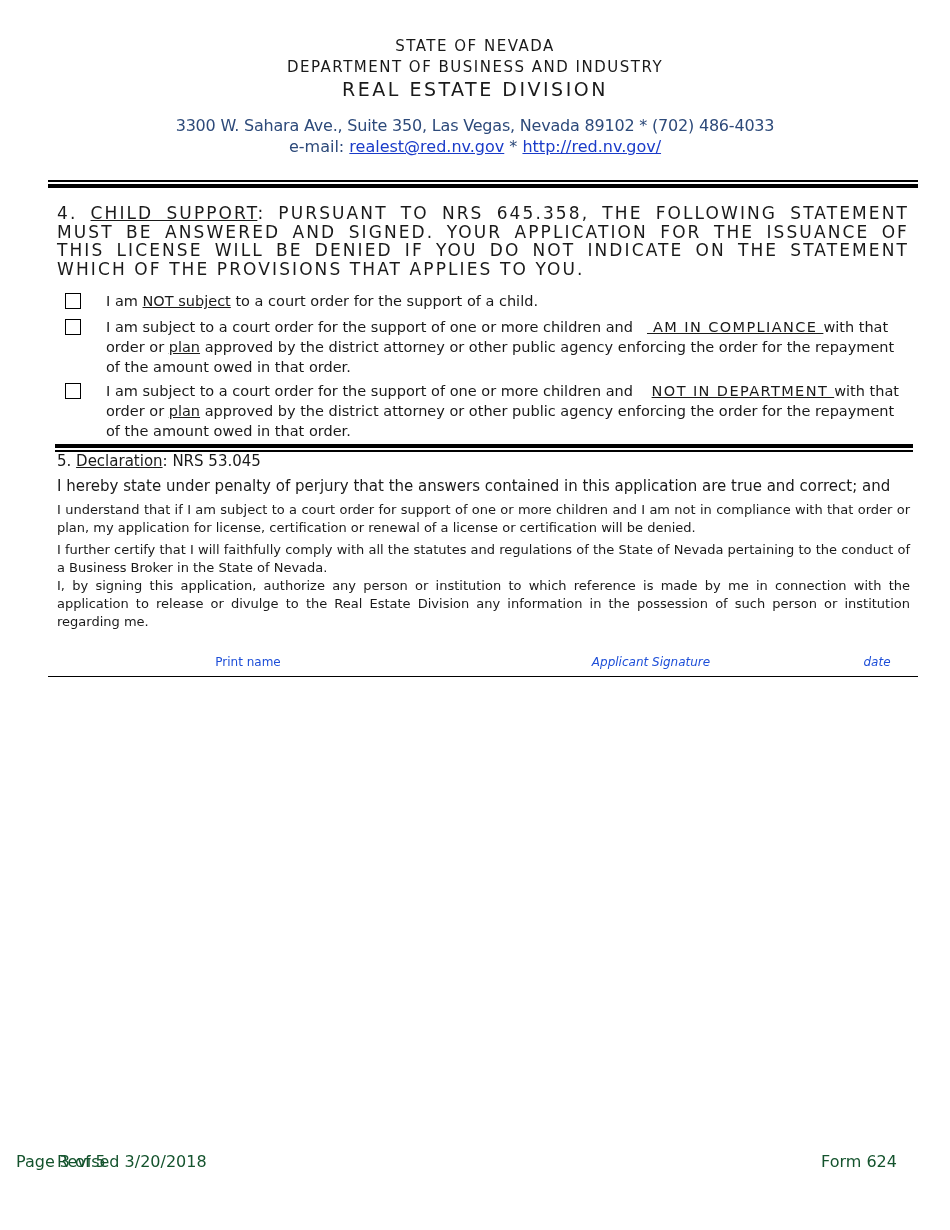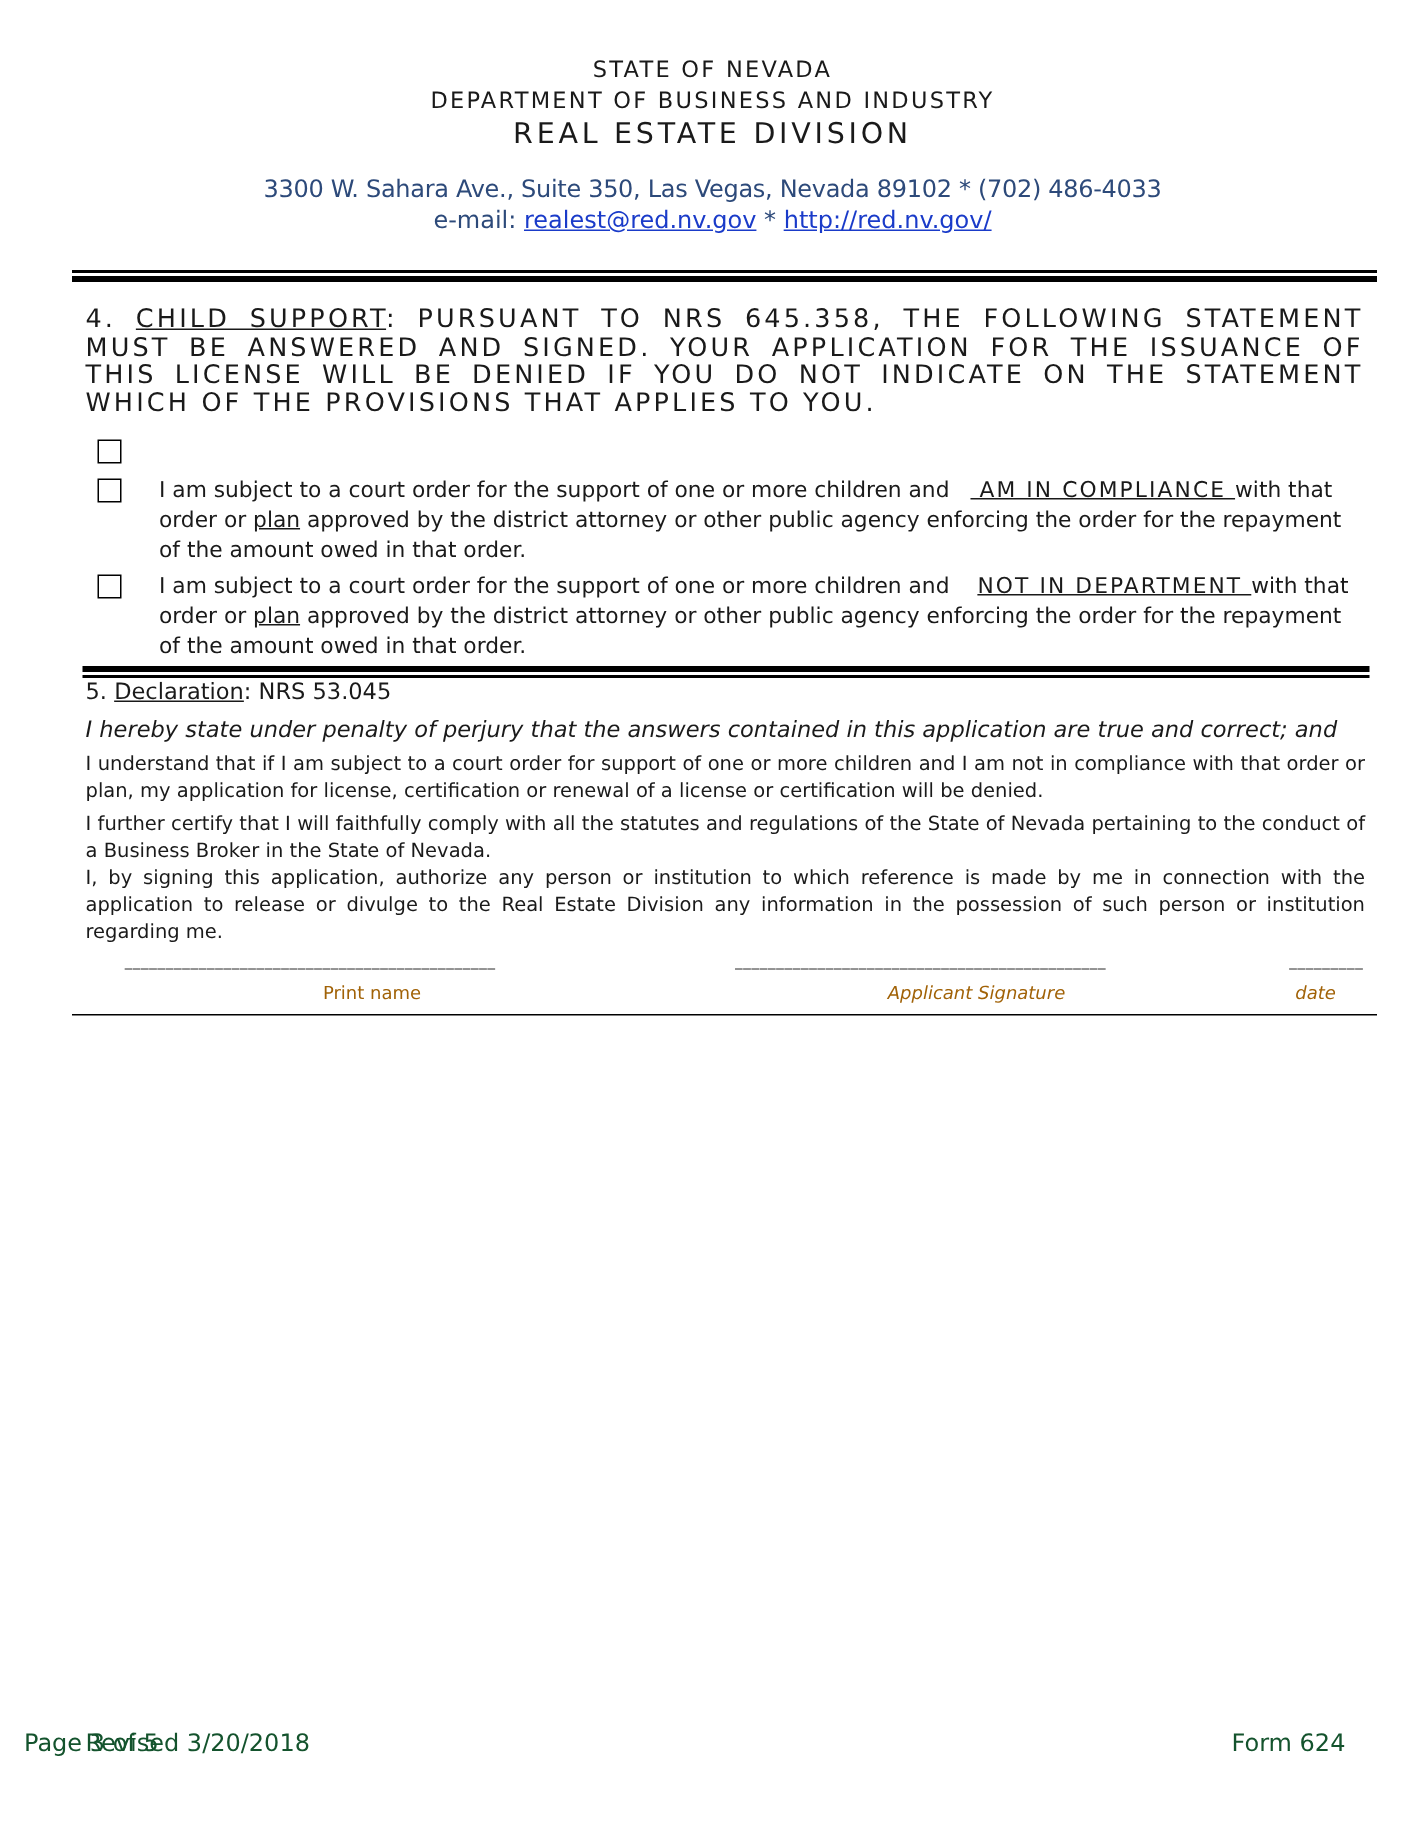--- a/index.html
+++ b/index.html
@@ -36,26 +36,26 @@
   .opt { left: 57px; width: 860px; font-size: 14.5px; line-height: 20px; }
   .opt .box {
     position: absolute; left: 8px; top: 2px; width: 16px; height: 16px;
     border: 1.5px solid #000; box-sizing: border-box; background: #fff; cursor: pointer;
   }
   .opt .txt { position: absolute; left: 49px; width: 805px; }
   .caps { letter-spacing: 1.4px; padding-left: 14px; }
 
   
   .s5-title { top: 452px; left: 57px; font-size: 15px; }
-  .s5-italic { top: 477px; left: 57px; font-size: 15px; font-style: italic; }
+  .s5-italic { top: 477px; left: 57px; font-size: 15px; }
   .s5-p { left: 57px; width: 853px; font-size: 13px; line-height: 18px; text-align: justify; }
 
   
   .dash { font-size: 10px; letter-spacing: 0.5px; color: #333; white-space: nowrap; overflow: hidden; }
-  .sig-label { font-size: 12px; color: #a16207; }
+  .sig-label { font-size: 12px; color: #1d4ed8; }
 
   
   .foot { top: 1152px; font-size: 16px; color: #14532d; }
 </style>
 </head>
 <body>
 
 <div class="abs center h-state">STATE OF NEVADA</div>
 <div class="abs center h-dept">DEPARTMENT OF BUSINESS AND INDUSTRY</div>
 <div class="abs center h-div">REAL ESTATE DIVISION</div>
@@ -66,20 +66,23 @@
 
 <div class="abs rule-top-thin"></div>
 <div class="abs rule-top-thick"></div>
 
 <div class="abs s4">
   <span>4. </span><span class="u">CHILD SUPPORT</span><span>: PURSUANT TO NRS 645.358, THE FOLLOWING STATEMENT MUST BE ANSWERED AND SIGNED. YOUR APPLICATION FOR THE ISSUANCE OF THIS LICENSE WILL BE DENIED IF YOU DO NOT INDICATE ON THE STATEMENT WHICH OF THE PROVISIONS THAT APPLIES TO YOU.</span>
 </div>
 
 <div class="abs opt" style="top:291px; height:22px;">
   <div class="box"></div>
+  <div class="txt">
+    <span>I am </span><span class="u">NOT subject</span><span> to a court order for the support of a child.</span>
+  </div>
 </div>
 
 <div class="abs opt" style="top:317px; height:60px;">
   <div class="box"></div>
   <div class="txt">
     <span>I am subject to a court order for the support of one or more children and</span><span class="u caps"> AM IN COMPLIANCE </span><span>with that order or </span><span class="u">plan</span><span> approved by the district attorney or other public agency enforcing the order for the repayment of the amount owed in that order.</span>
   </div>
 </div>
 
 <div class="abs opt" style="top:381px; height:60px;">

